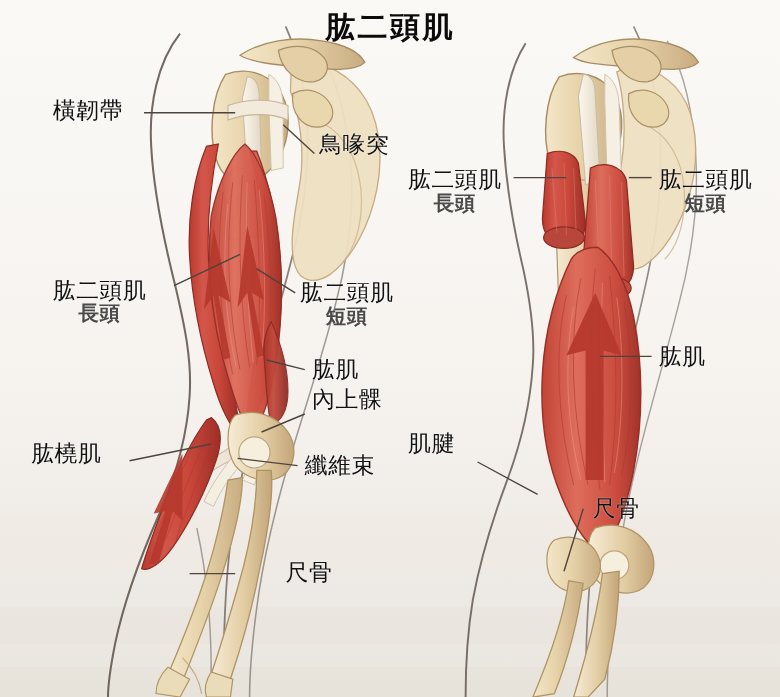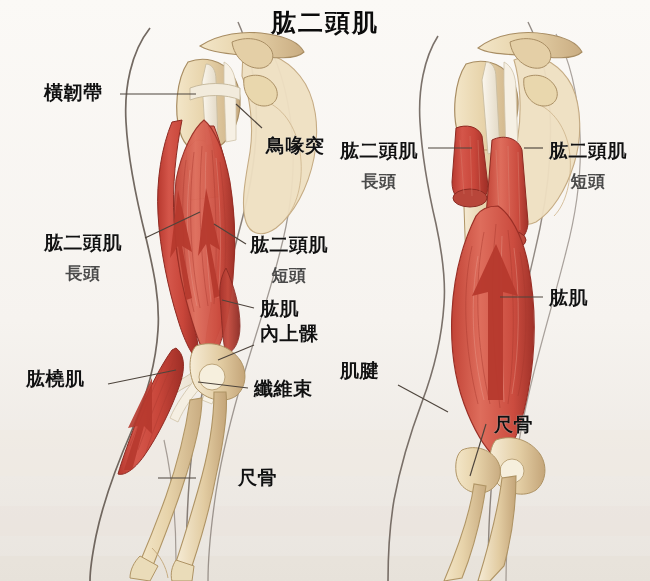--- a/index.html
+++ b/index.html
@@ -6,25 +6,25 @@
   body{
     width:650px;height:581px;overflow:hidden;
     background:#f7f4f0;
     font-family:"DejaVu Sans","Liberation Sans",sans-serif;
   }
   #stage{position:relative;width:650px;height:581px;overflow:hidden;
     background:linear-gradient(180deg,#fbf9f6 0%,#f6f3ef 55%,#efebe6 78%,#e9e5df 100%);}
   svg.art{position:absolute;left:0;top:0;width:650px;height:581px;}
 
   .label{position:absolute;color:#111;line-height:1.06;white-space:nowrap;}
-  .l-main{font-size:19px;font-weight:bold;letter-spacing:.5px;
+  .l-main{font-size:19px;font-weight:normal;letter-spacing:.5px;
     text-shadow:0 0 1px rgba(255,255,255,.9);}
   .l-sub{font-size:17px;font-weight:bold;color:#4a4a4a;letter-spacing:.5px;}
   .l-stack{display:block;}
-  .l-stack .l-sub{display:block;text-align:center;margin-top:11px;}
+  .l-stack .l-sub{display:block;text-align:center;margin-top:1px;}
   .title{position:absolute;left:0;top:6px;width:650px;text-align:center;
     font-size:25px;font-weight:bold;color:#0b0b0b;letter-spacing:2px;}
 </style>
 </head>
 <body>
 
 <div id="stage">
 
   <svg class="art" viewBox="0 0 650 581">
     <defs>
@@ -285,21 +285,21 @@
 
   <div class="label l-stack" style="left:44px;top:232px;text-align:center;">
     <span class="l-main">肱二頭肌</span>
     <span class="l-sub">長頭</span>
   </div>
 
   <div class="label l-stack" style="left:26px;top:368px;">
     <span class="l-main">肱橈肌</span>
   </div>
 
-  <div class="label l-stack" style="left:266px;top:135px;">
+  <div class="label l-stack" style="left:266px;top:111px;">
     <span class="l-main">鳥喙突</span>
   </div>
 
   <div class="label l-stack" style="left:250px;top:234px;text-align:center;">
     <span class="l-main">肱二頭肌</span>
     <span class="l-sub">短頭</span>
   </div>
 
   <div class="label l-stack" style="left:260px;top:298px;">
     <span class="l-main">肱肌</span>

